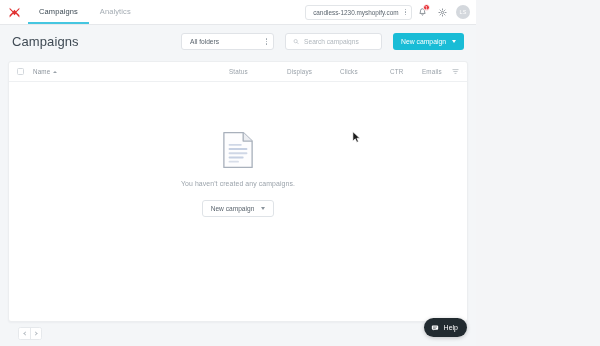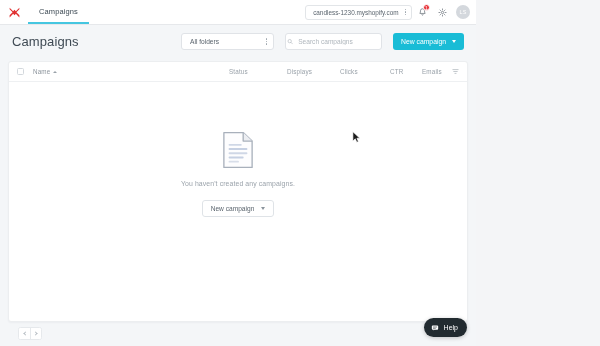--- a/index.html
+++ b/index.html
@@ -78,21 +78,21 @@
     border: 1px solid #e0e3e7; border-radius: 3px;
     display: flex; align-items: center; padding: 0 6px 0 8px;
     font-size: 6.6px; color: #59636c; cursor: pointer;
   }
   .folder-select .caret-dots { margin-left: auto; display:flex; flex-direction:column; gap:1.2px; }
   .folder-select .caret-dots i { width:1.5px;height:1.5px;background:#9aa3ab;border-radius:50%; }
 
   .search-box {
     width: 97px; height: 17px; background: #fff;
     border: 1px solid #e0e3e7; border-radius: 3px;
-    display: flex; align-items: center; gap: 5px; padding: 0 1px;
+    display: flex; align-items: center; gap: 5px; padding: 0 7px;
     cursor: text;
   }
   .search-box input {
     border: none; outline: none; background: transparent;
     font-family: inherit; font-size: 6.6px; color: #6b747c; width: 100%;
   }
   .search-box input::placeholder { color: #b0b7bd; }
 
   .btn-primary {
     height: 17px; background: #19bcd6; border-radius: 3px;
@@ -184,20 +184,23 @@
     <div class="logo-wrap">
       <svg class="logo" viewBox="0 0 24 24">
         <path d="M3 3 L9.5 9.5 L12 7 L14.5 9.5 L21 3 L21 6 L15.5 11.5 L21 17 L21 21 L14.5 14.5 L12 17 L9.5 14.5 L3 21 L3 17 L8.5 11.5 L3 6 Z" fill="#e03131"></path>
       </svg>
     </div>
 
     <div class="nav-tabs">
       <div class="tab active">
         <span>Campaigns</span>
       </div>
+      <div class="tab inactive">
+        <span>Analytics</span>
+      </div>
     </div>
 
     <div class="nav-right">
 
       <div class="acct-select">
         <span>candless-1230.myshopify.com</span>
         <span class="acct-dots">
             <i></i>
             <i></i>
             <i></i>

